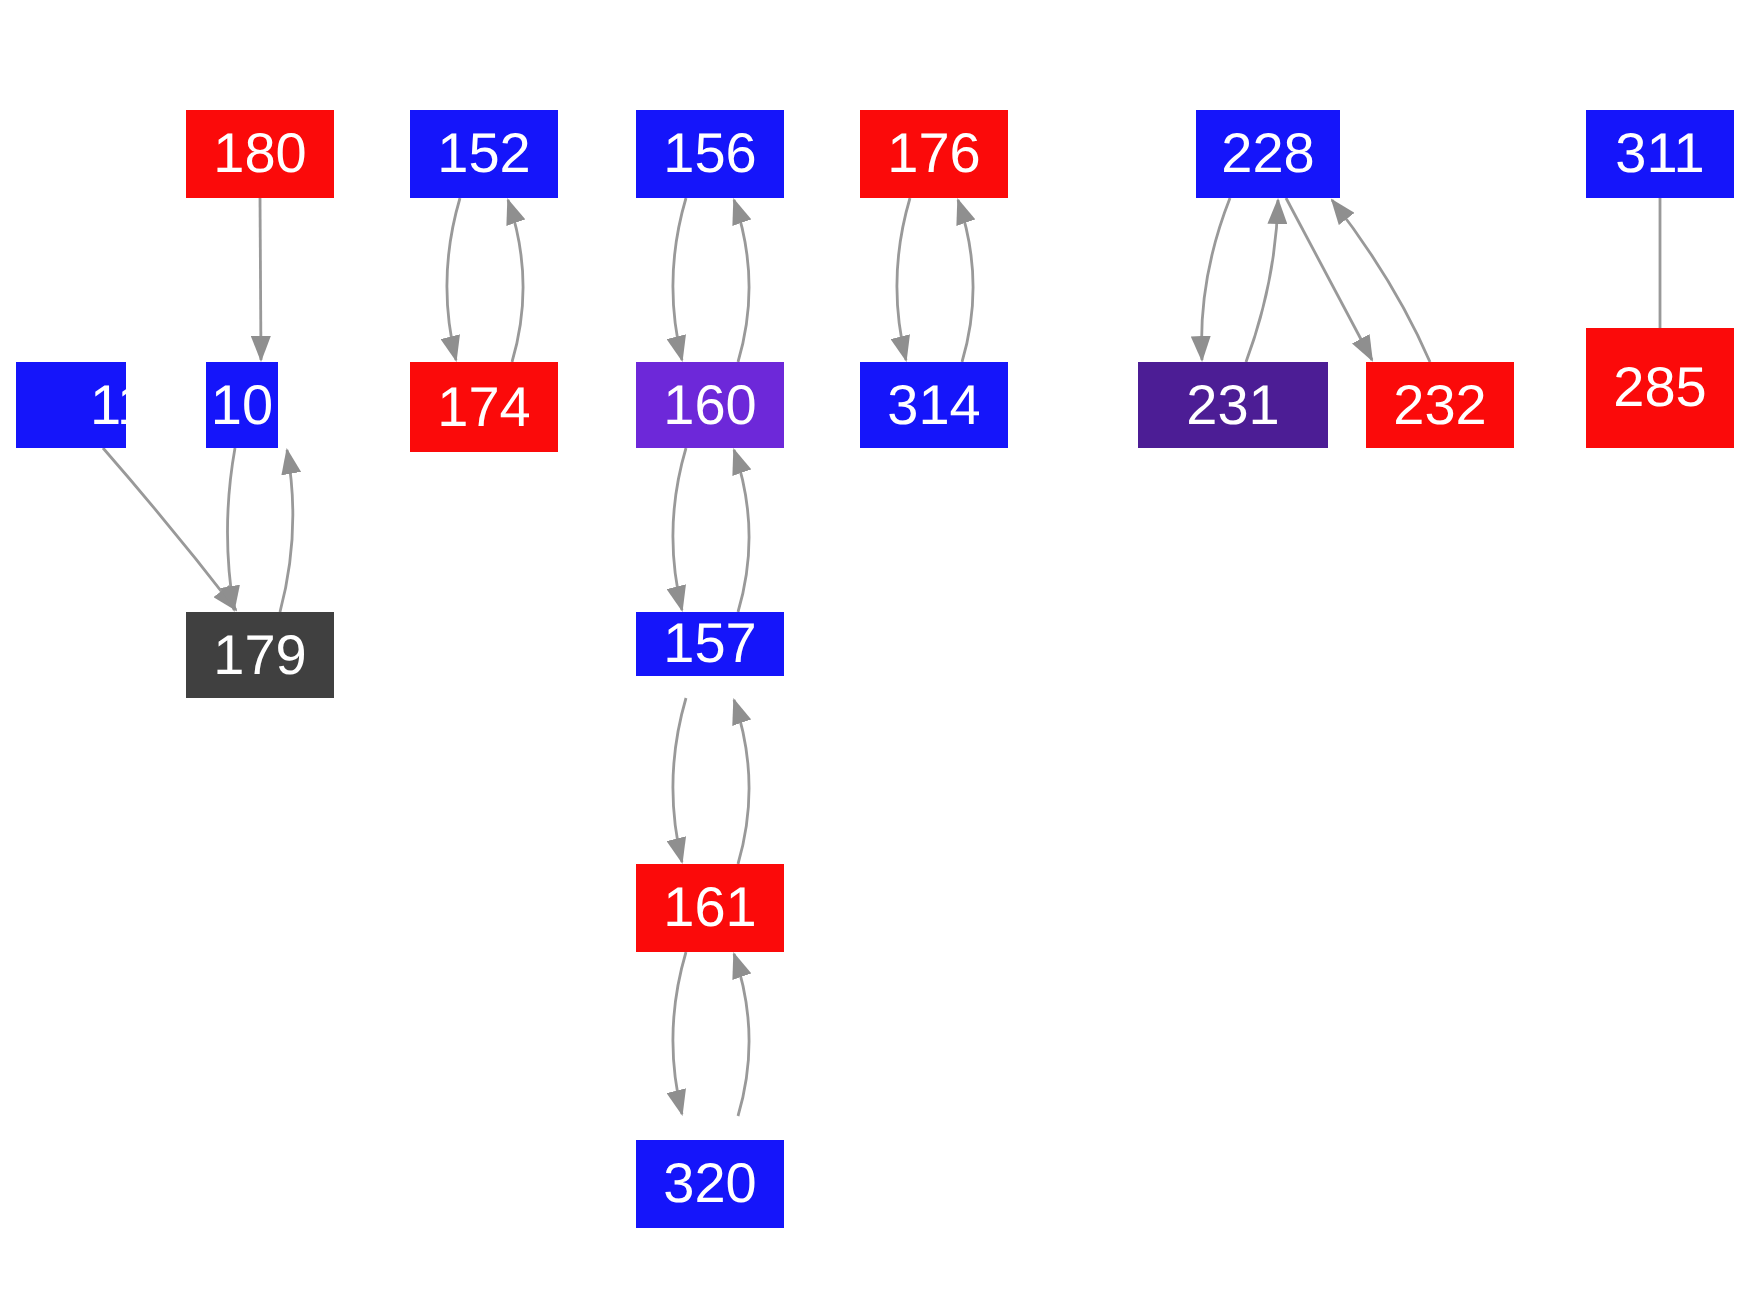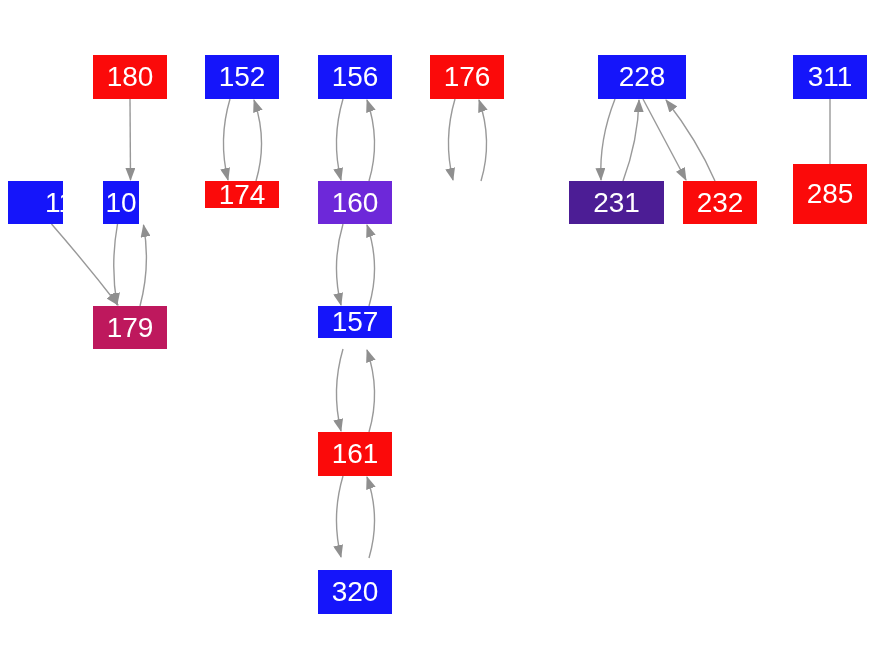--- a/index.html
+++ b/index.html
@@ -75,26 +75,27 @@
         <path d="M615,99 Q599,139.5 601,180" class="edge" marker-end="url(#arrowhead)"></path>
         <path d="M623,181 Q638,140.5 639,100" class="edge" marker-end="url(#arrowhead)"></path>
         <path d="M643,99 Q664.5,139.5 686,180" class="edge" marker-end="url(#arrowhead)"></path>
         <path d="M715,181 Q697.5,140.5 666,100" class="edge" marker-end="url(#arrowhead)"></path>
       </g>
   </svg>
 <div class="node" style="left: 93px; top: 55px; width: 74px; height: 44px; background: rgb(251, 10, 10);">180</div>
     <div class="node" style="left: 205px; top: 55px; width: 74px; height: 44px; background: rgb(21, 21, 250);">152</div>
     <div class="node" style="left: 318px; top: 55px; width: 74px; height: 44px; background: rgb(21, 21, 250);">156</div>
     <div class="node" style="left: 430px; top: 55px; width: 74px; height: 44px; background: rgb(251, 10, 10);">176</div>
-    <div class="node" style="left: 598px; top: 55px; width: 88px; height: 44px; background: rgb(21, 21, 250);">228</div>
+    <div class="node" style="left: 598px; top: 55px; width: 72px; height: 44px; background: rgb(21, 21, 250);">228</div>
     <div class="node" style="left: 793px; top: 55px; width: 74px; height: 44px; background: rgb(21, 21, 250);">311</div>
     <div class="node" style="left: 8px; top: 181px; width: 55px; height: 43px; background: rgb(21, 21, 250); padding-left: 48px;">11</div>
     <div class="node" style="left: 103px; top: 181px; width: 36px; height: 43px; background: rgb(21, 21, 250);">10</div>
-    <div class="node" style="left: 205px; top: 181px; width: 74px; height: 27px; background: rgb(251, 10, 10);">174</div>
+    <div class="node" style="left: 205px; top: 181px; width: 74px; height: 45px; background: rgb(251, 10, 10);">174</div>
     <div class="node" style="left: 318px; top: 181px; width: 74px; height: 43px; background: #6d28d9;">160</div>
+    <div class="node" style="left: 430px; top: 181px; width: 74px; height: 43px; background: rgb(21, 21, 250);">314</div>
     <div class="node" style="left: 569px; top: 181px; width: 95px; height: 43px; background: #4c1d95;">231</div>
     <div class="node" style="left: 683px; top: 181px; width: 74px; height: 43px; background: rgb(251, 10, 10);">232</div>
     <div class="node" style="left: 793px; top: 164px; width: 74px; height: 60px; background: rgb(251, 10, 10);">285</div>
-    <div class="node" style="left: 93px; top: 306px; width: 74px; height: 43px; background: #be185d;">179</div>
+    <div class="node" style="left: 93px; top: 306px; width: 74px; height: 43px; background: #404040;">179</div>
     <div class="node" style="left: 318px; top: 306px; width: 74px; height: 32px; background: rgb(21, 21, 250);">157</div>
     <div class="node" style="left: 318px; top: 432px; width: 74px; height: 44px; background: rgb(251, 10, 10);">161</div>
     <div class="node" style="left: 318px; top: 558px; width: 74px; height: 44px; background: rgb(21, 21, 250); margin-top: 12px;">320</div>
   </div>
 
 </body></html>

